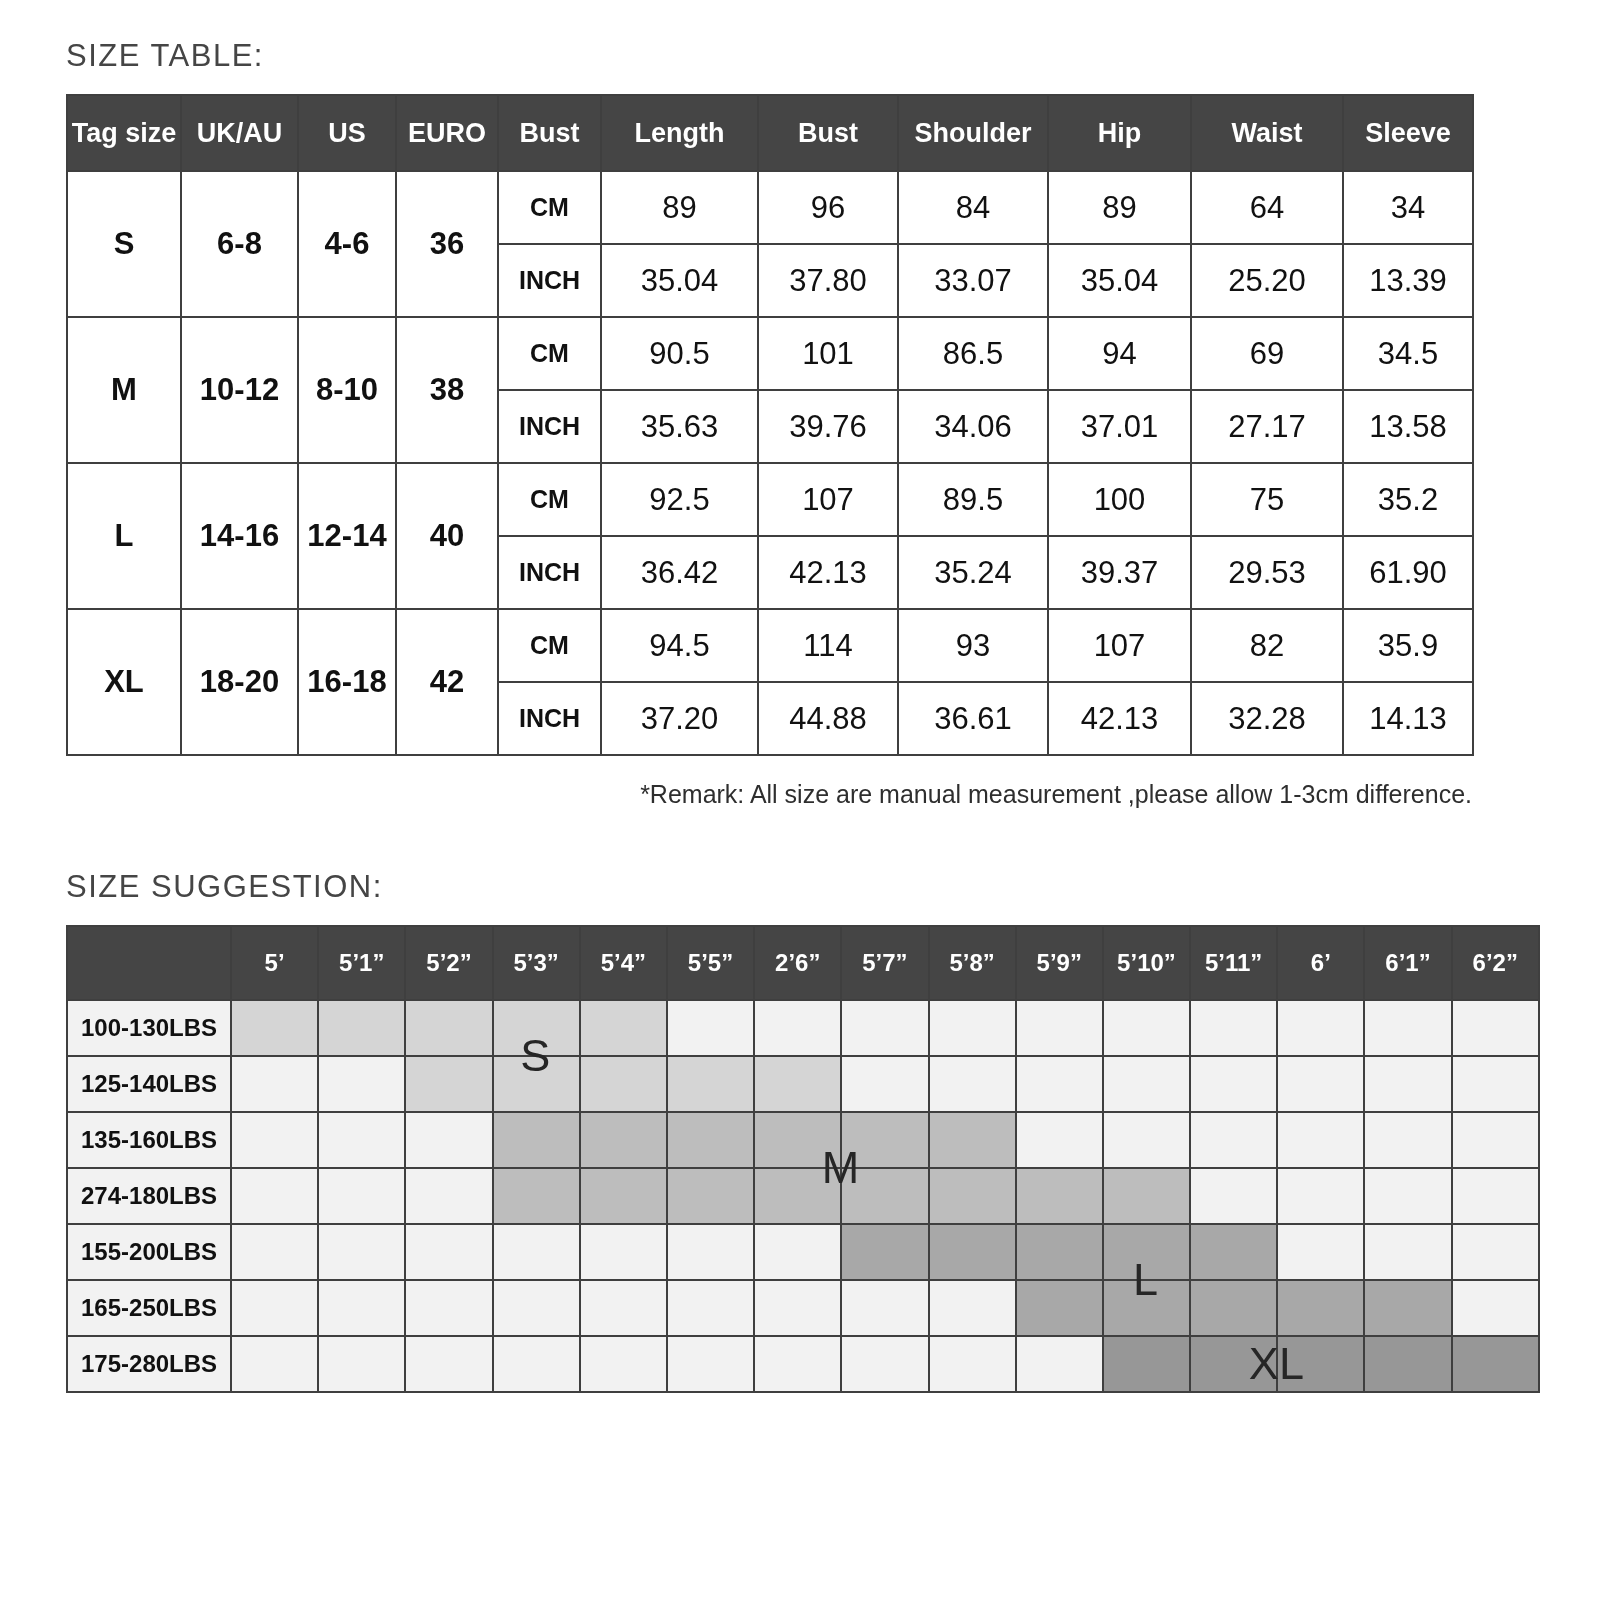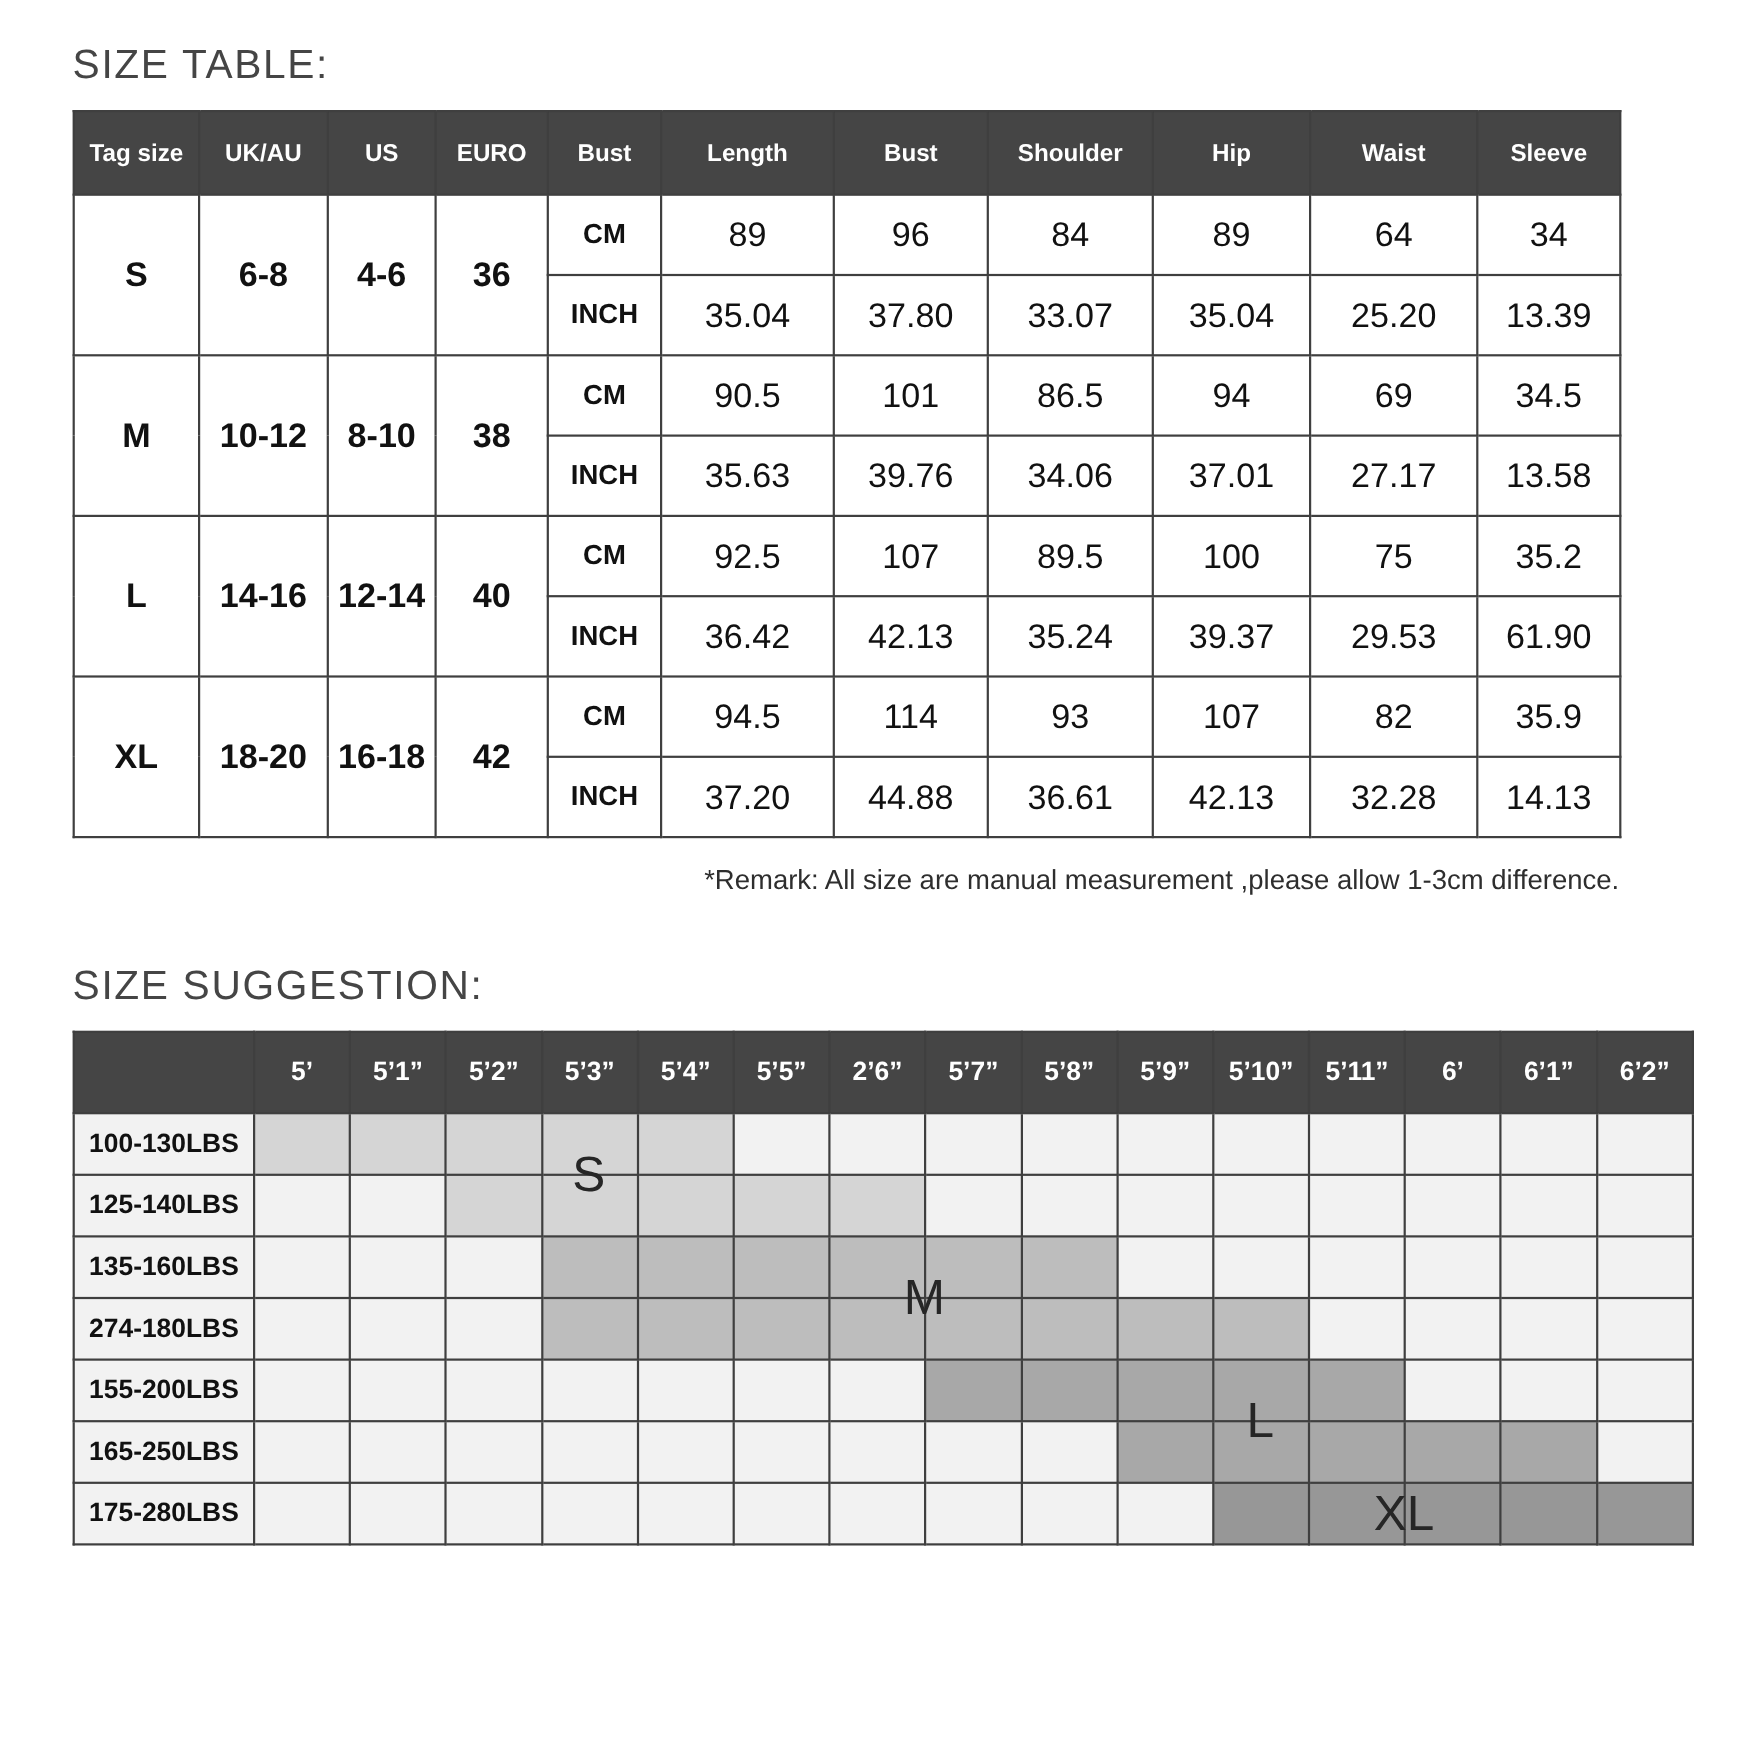--- a/index.html
+++ b/index.html
@@ -3,27 +3,27 @@
 <meta charset="utf-8">
 <style>
   html,body{margin:0;padding:0;background:#ffffff;}
   body{
     width:1600px;height:1600px;overflow:hidden;
     font-family:"Liberation Sans",sans-serif;color:#1a1a1a;
     -webkit-font-smoothing:antialiased;
   }
   .wrap{padding:38px 60px 0 66px;}
   .section-title{
-    font-size:37px;font-weight:400;color:#454545;letter-spacing:1.5px;
+    font-size:31px;font-weight:400;color:#454545;letter-spacing:1.5px;
   }
   
   table{border-collapse:collapse;}
   .t1{width:1406px;table-layout:fixed;margin-top:20px;}
   .t1 th{
-    background:#454545;color:#ffffff;font-size:22px;font-weight:700;
+    background:#454545;color:#ffffff;font-size:27px;font-weight:700;
     height:74px;border:2px solid #3f3f3f;text-align:center;padding:0;
   }
   .t1 td{
     border:2px solid #3f3f3f;background:#ffffff;text-align:center;
     font-size:31px;height:71px;padding:0;color:#111;
   }
   .t1 td.sizecol{font-weight:700;font-size:31px;}
   .t1 td.unit{font-size:25px;font-weight:700;}
   .remark{
     width:1406px;text-align:right;margin-top:24px;

